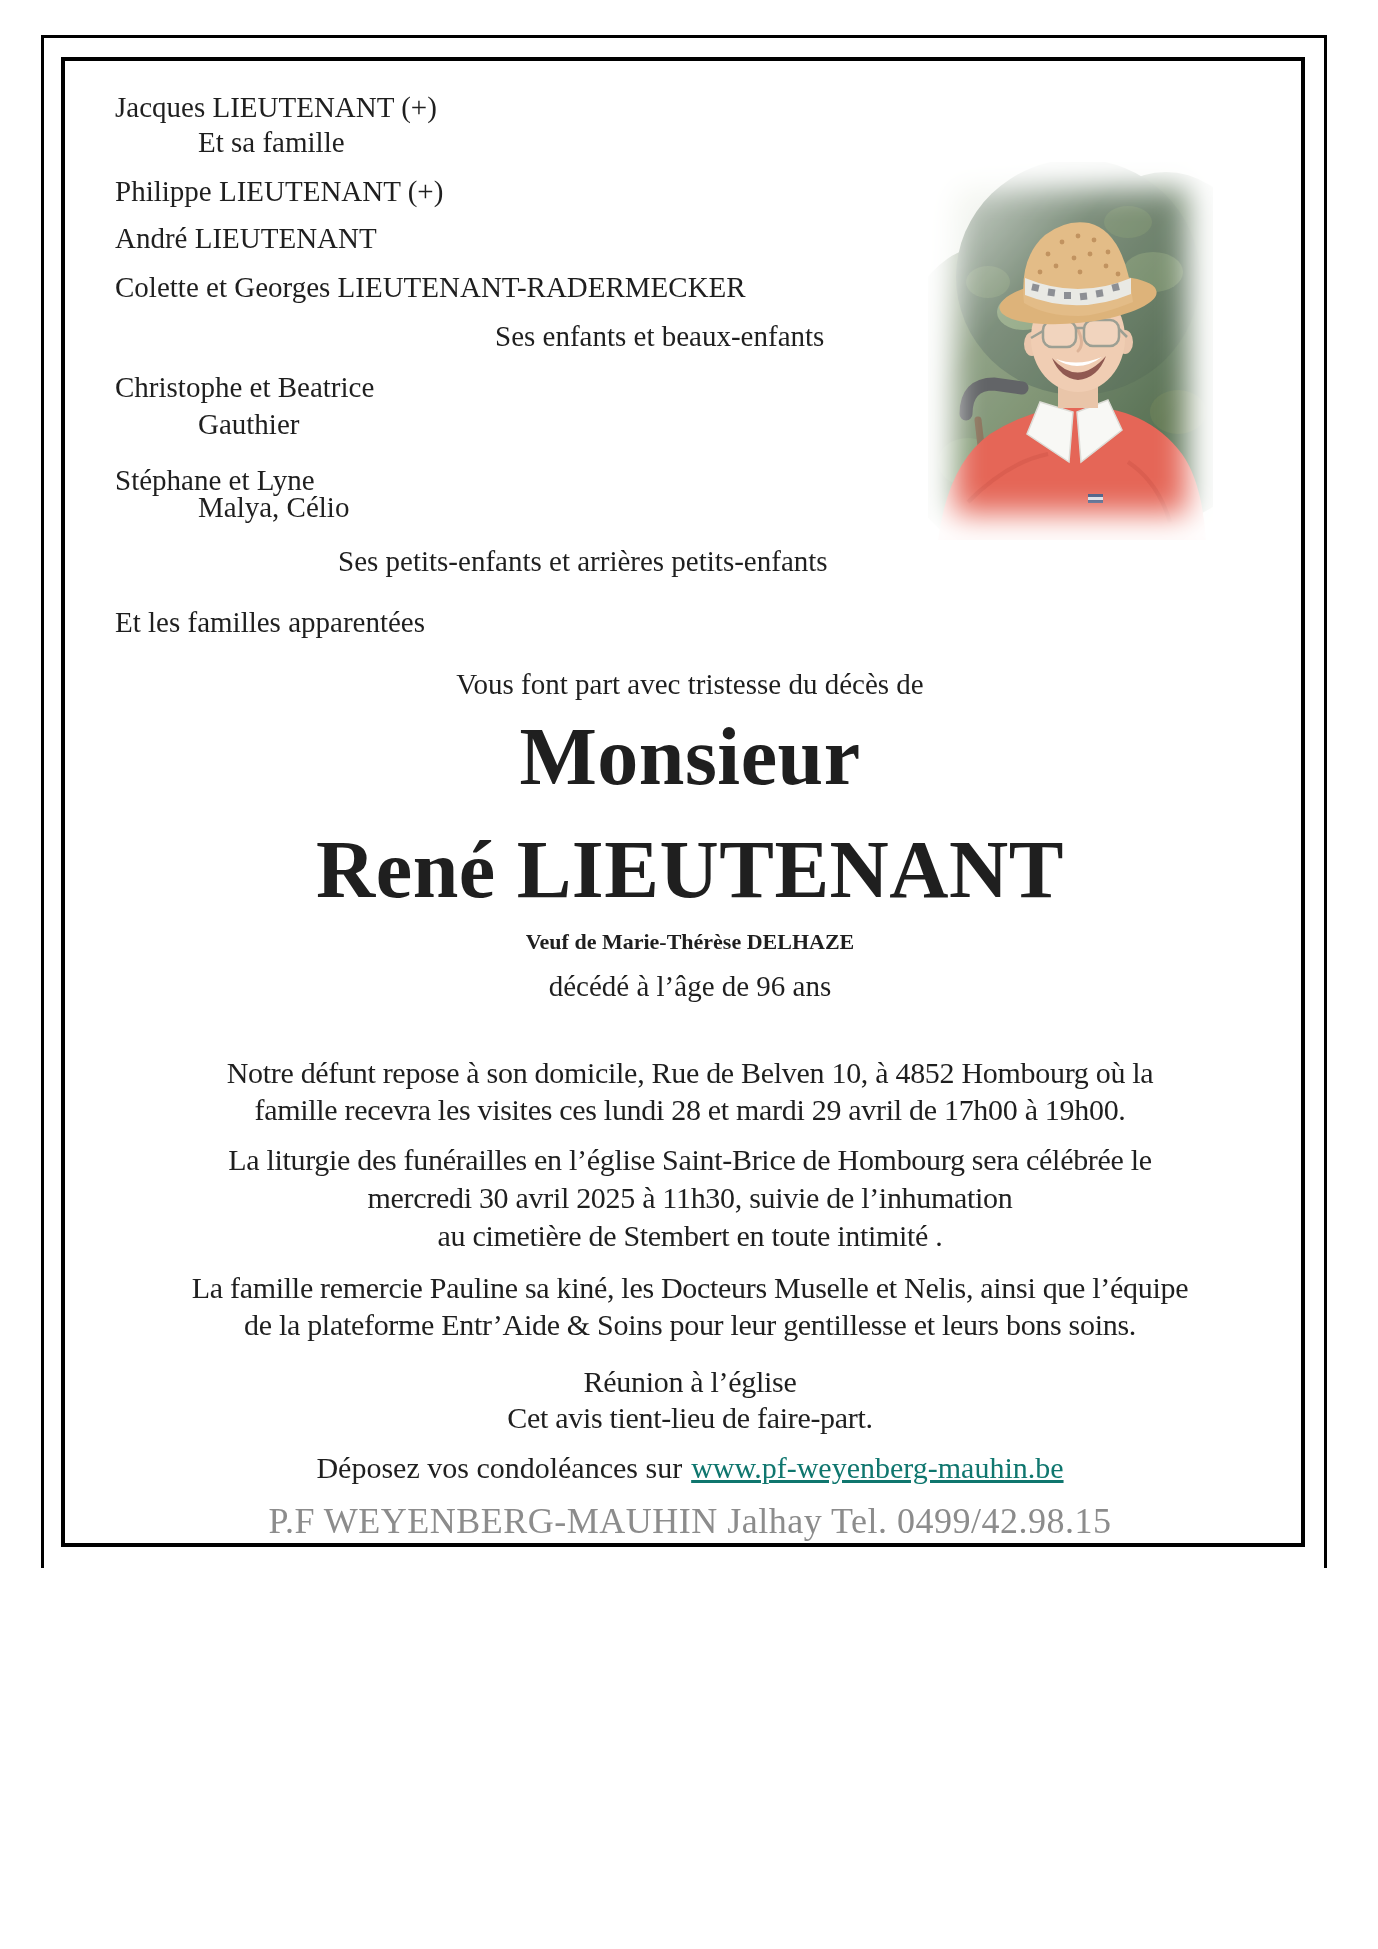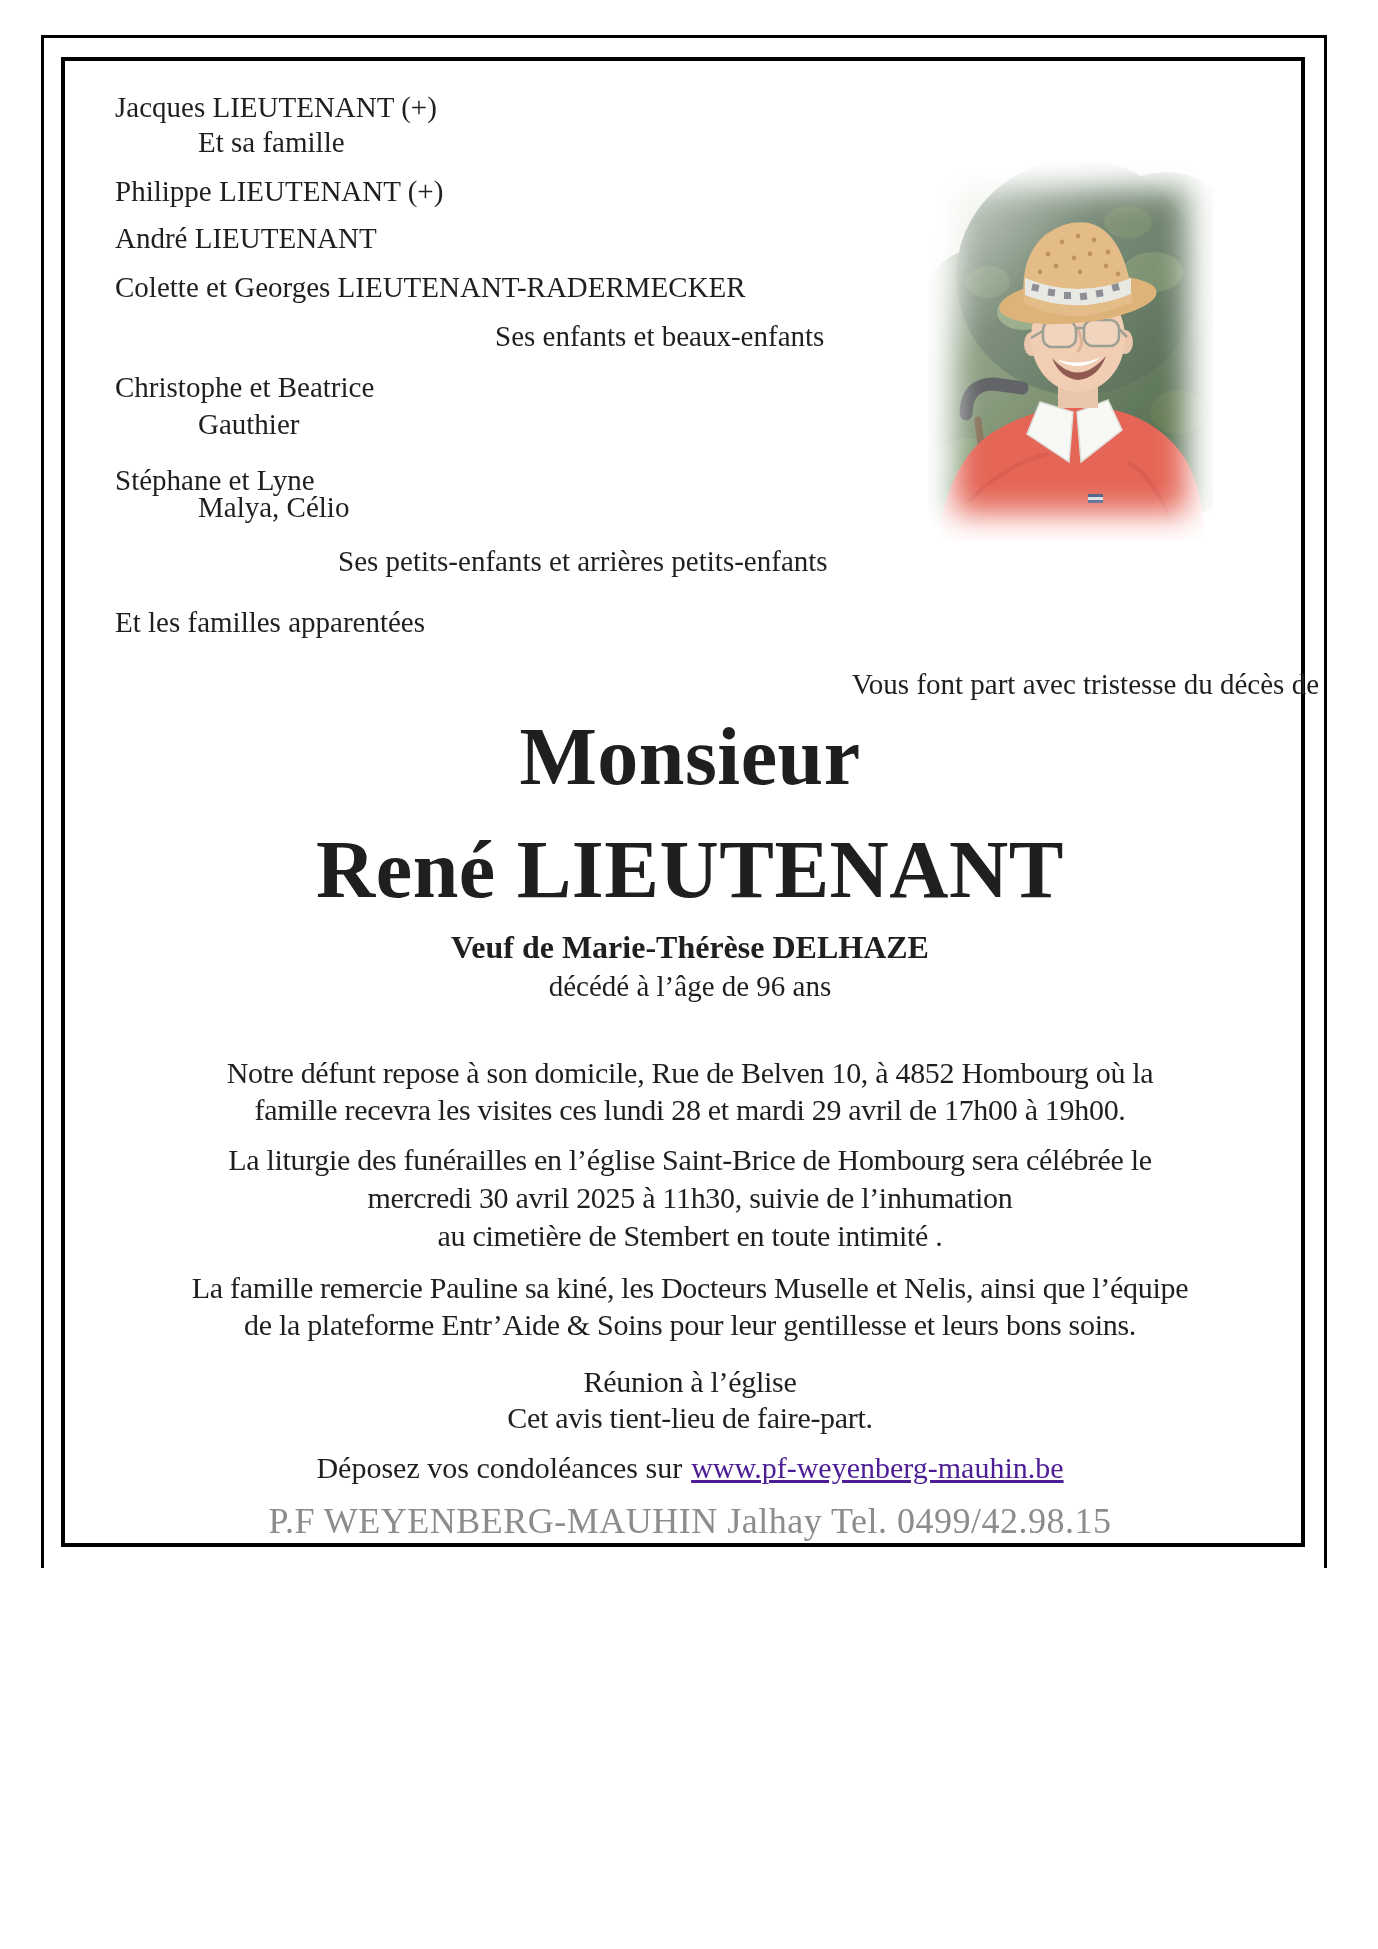--- a/index.html
+++ b/index.html
@@ -20,28 +20,28 @@
     border:4px solid #000;box-sizing:border-box;
   }
   .l{
     position:absolute;white-space:nowrap;
     font-size:29px;line-height:34px;color:#1f1f1f;
   }
   .centered{
     position:absolute;left:61px;width:1258px;text-align:center;
     white-space:nowrap;color:#1f1f1f;
   }
-  .intro{font-size:29px;text-align:right;}
+  .intro{font-size:29px;}
   .big-title{font-size:82px;font-weight:bold;letter-spacing:0.5px;}
-  .subtitle{font-size:32px;font-weight:bold;}
+  .subtitle{font-size:22px;font-weight:bold;}
   .age{font-size:29px;}
   .para{font-size:30px;letter-spacing:-0.3px;}
   .footer-line{font-size:30px;}
   .funeral-home{font-size:36px;color:#8c8c8c;letter-spacing:0.5px;}
-  a.weblink{color:#4c1d95;text-decoration:underline;margin-top:16px;}
+  a.weblink{color:#0f766e;text-decoration:underline;margin-top:16px;}
   .prefix{margin-right:9px;}
   .photo{
     position:absolute;left:928px;top:162px;width:285px;height:378px;
   }
   .photo svg{display:block;}
   .photo .fade{
     position:absolute;inset:0;
     box-shadow:inset 0 0 30px 26px #ffffff;
     background:rgba(255,255,255,0.12);
     pointer-events:none;

